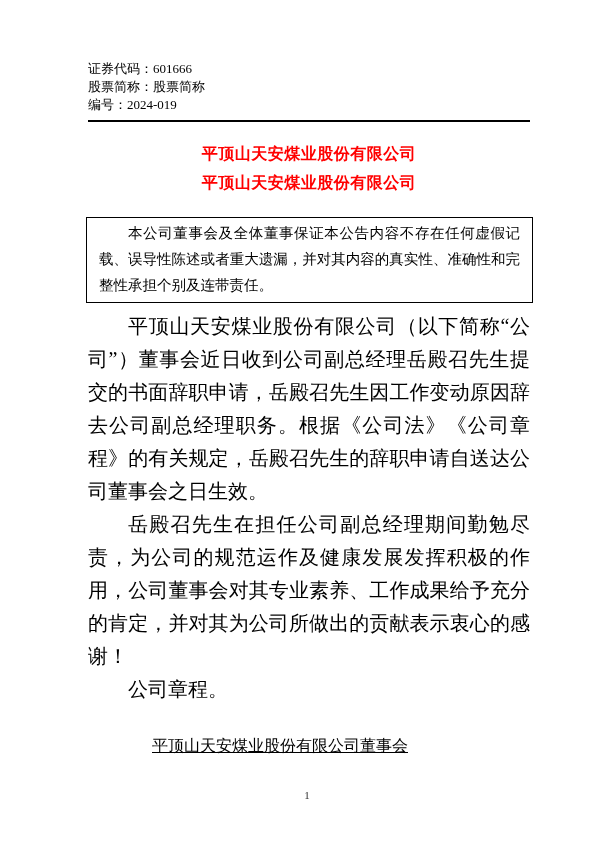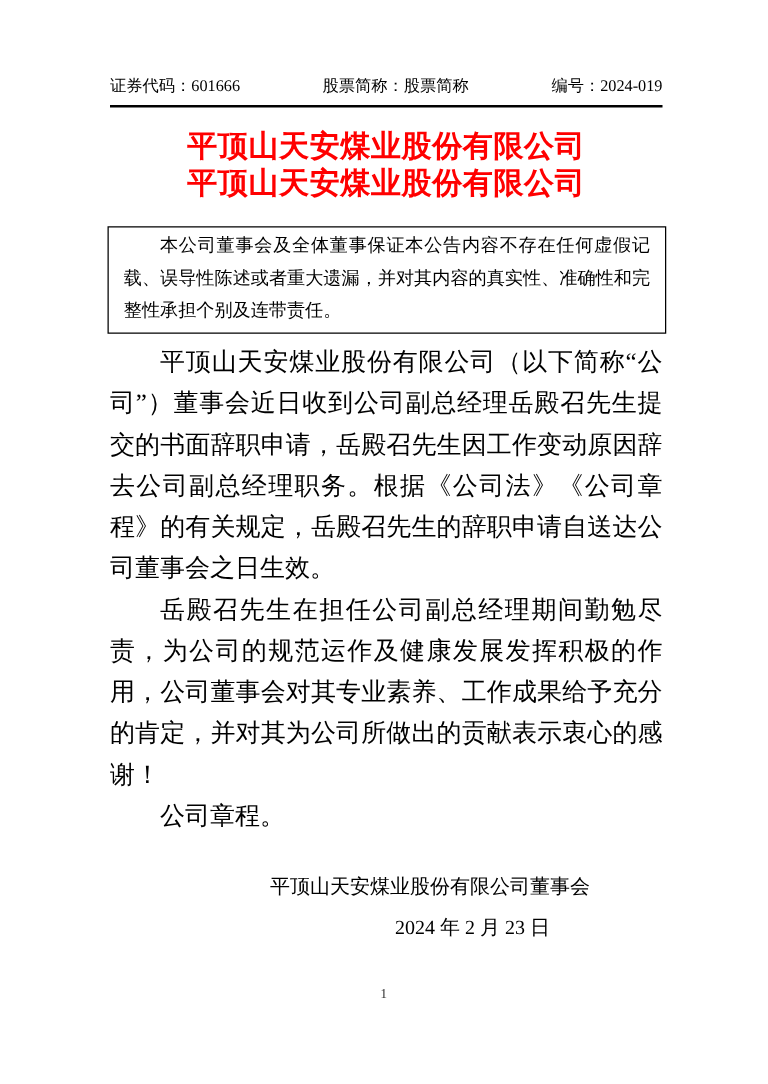--- a/index.html
+++ b/index.html
@@ -16,31 +16,32 @@
   }
   .content {
     padding: 60px 84px 0 88px;
   }
   .doc-header {
     display: flex;
     justify-content: space-between;
     align-items: baseline;
     font-size: 13px;
     white-space: nowrap;
+    flex-direction: column;
   }
   .header-rule {
     margin-top: 6px;
     border-bottom: 2px solid #000000;
   }
   .doc-title {
     margin-top: 17px;
     text-align: center;
     font-family: "Liberation Sans", sans-serif;
     font-weight: bold;
-    font-size: 24px;
+    font-size: 16px;
     line-height: 29px;
     letter-spacing: 0.5px;
   }
   .doc-title .title-line { display: block; }
   .disclaimer-box {
     margin-top: 20px;
     margin-left: -2px;
     margin-right: -3px;
     border: 1.5px solid #000000;
     padding: 2px 12px 4px 12px;
@@ -55,22 +56,23 @@
     line-height: 33px;
     text-align: justify;
   }
   .doc-body p { text-indent: 2em; }
   .signature-block {
     font-size: 16px;
     line-height: 33px;
   }
   .signature {
     margin-top: 23px;
-    text-align: right;
+    text-align: center;
     padding-right: 58px;
+    text-decoration: underline;
   }
   .sign-date {
     text-align: right;
     padding-right: 90px;
   }
   .page-number {
     position: absolute;
     top: 789px;
     left: 0;
     width: 100%;
@@ -103,19 +105,18 @@
     </div>
 
     <div class="doc-body">
       <p>平顶山天安煤业股份有限公司（以下简称“公司”）董事会近日收到公司副总经理岳殿召先生提交的书面辞职申请，岳殿召先生因工作变动原因辞去公司副总经理职务。根据《公司法》《公司章程》的有关规定，岳殿召先生的辞职申请自送达公司董事会之日生效。</p>
       <p>岳殿召先生在担任公司副总经理期间勤勉尽责，为公司的规范运作及健康发展发挥积极的作用，公司董事会对其专业素养、工作成果给予充分的肯定，并对其为公司所做出的贡献表示衷心的感谢！</p>
       <p>公司章程。</p>
     </div>
 
     <div class="signature-block">
       <div class="signature">平顶山天安煤业股份有限公司董事会</div>
-      <div class="sign-date">2024 年 2 月 23 日</div>
     </div>
 
   </div>
 
   <div class="page-number">1</div>
 </div>
 
 </body></html>

